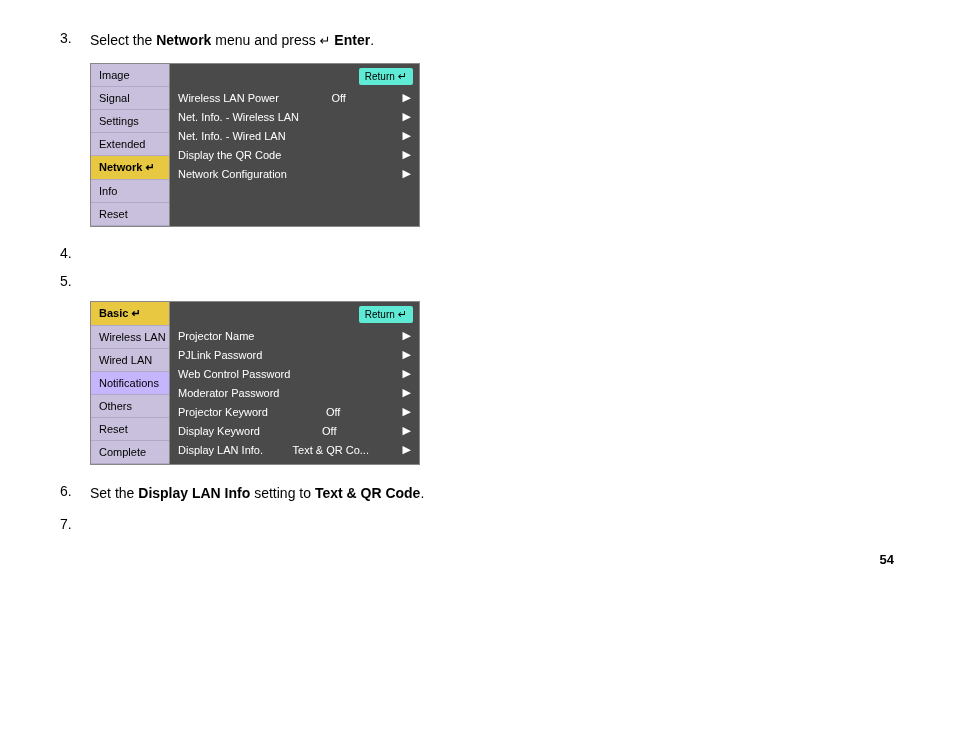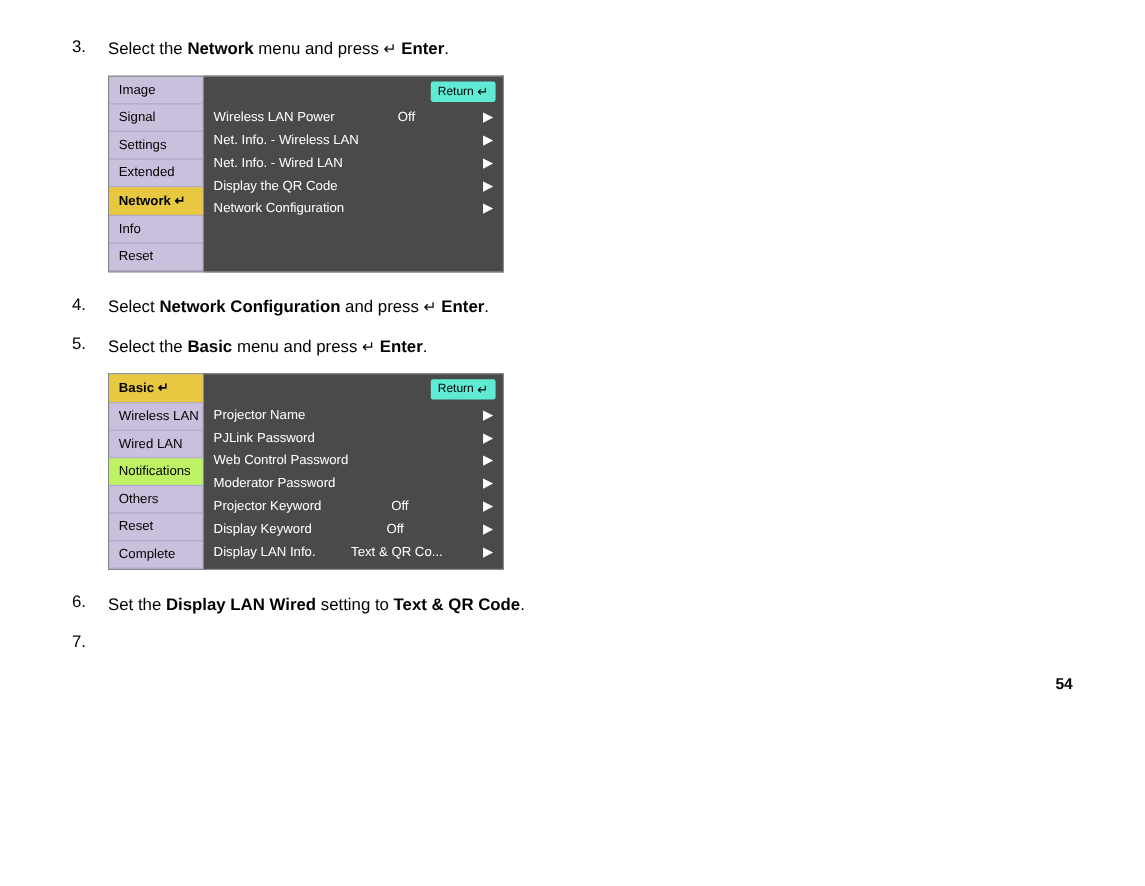--- a/index.html
+++ b/index.html
@@ -126,21 +126,21 @@
 
     .page-number {
       text-align: right;
       margin-top: 20px;
       font-size: 13px;
       font-weight: bold;
     }
 
     
     .menu-left .menu-item.notification {
-      background: #bef264;
+      background: #c4b5fd;
     }
   </style>
 </head>
 <body>
 
 <div class="page-content">
 
   <div class="step">
     <span class="step-number">3.</span>
     <span class="step-text">
@@ -182,30 +182,24 @@
       </div>
       <div class="right-item">
         <span>Network Configuration</span>
         <span class="arrow-right">▶</span>
       </div>
     </div>
   </div>
 
   <div class="step">
     <span class="step-number">4.</span>
-    <span class="step-text">
-      Select <b>Network Configuration</b><span> and press </span><span class="enter-arrow">↵</span> <b>Enter</b>.
-    </span>
   </div>
 
   <div class="step">
     <span class="step-number">5.</span>
-    <span class="step-text">
-      Select the <b>Basic</b><span> menu and press </span><span class="enter-arrow">↵</span> <b>Enter</b>.
-    </span>
   </div>
 
   <div class="ui-screenshot">
     <div class="menu-left">
       <div class="menu-item active">Basic ↵</div>
       <div class="menu-item">Wireless LAN</div>
       <div class="menu-item">Wired LAN</div>
       <div class="menu-item notification">Notifications</div>
       <div class="menu-item">Others</div>
       <div class="menu-item">Reset</div>
@@ -246,21 +240,21 @@
         <span>Display LAN Info.</span>
         <span class="value">Text &amp; QR Co...</span>
         <span class="arrow-right">▶</span>
       </div>
     </div>
   </div>
 
   <div class="step">
     <span class="step-number">6.</span>
     <span class="step-text">
-      Set the <b>Display LAN Wired</b> setting to <b>Text &amp; QR Code</b>.
+      Set the <b>Display LAN Info</b> setting to <b>Text &amp; QR Code</b>.
     </span>
   </div>
 
   <div class="step">
     <span class="step-number">7.</span>
   </div>
 
   <div class="page-number">54</div>
 
 </div>

